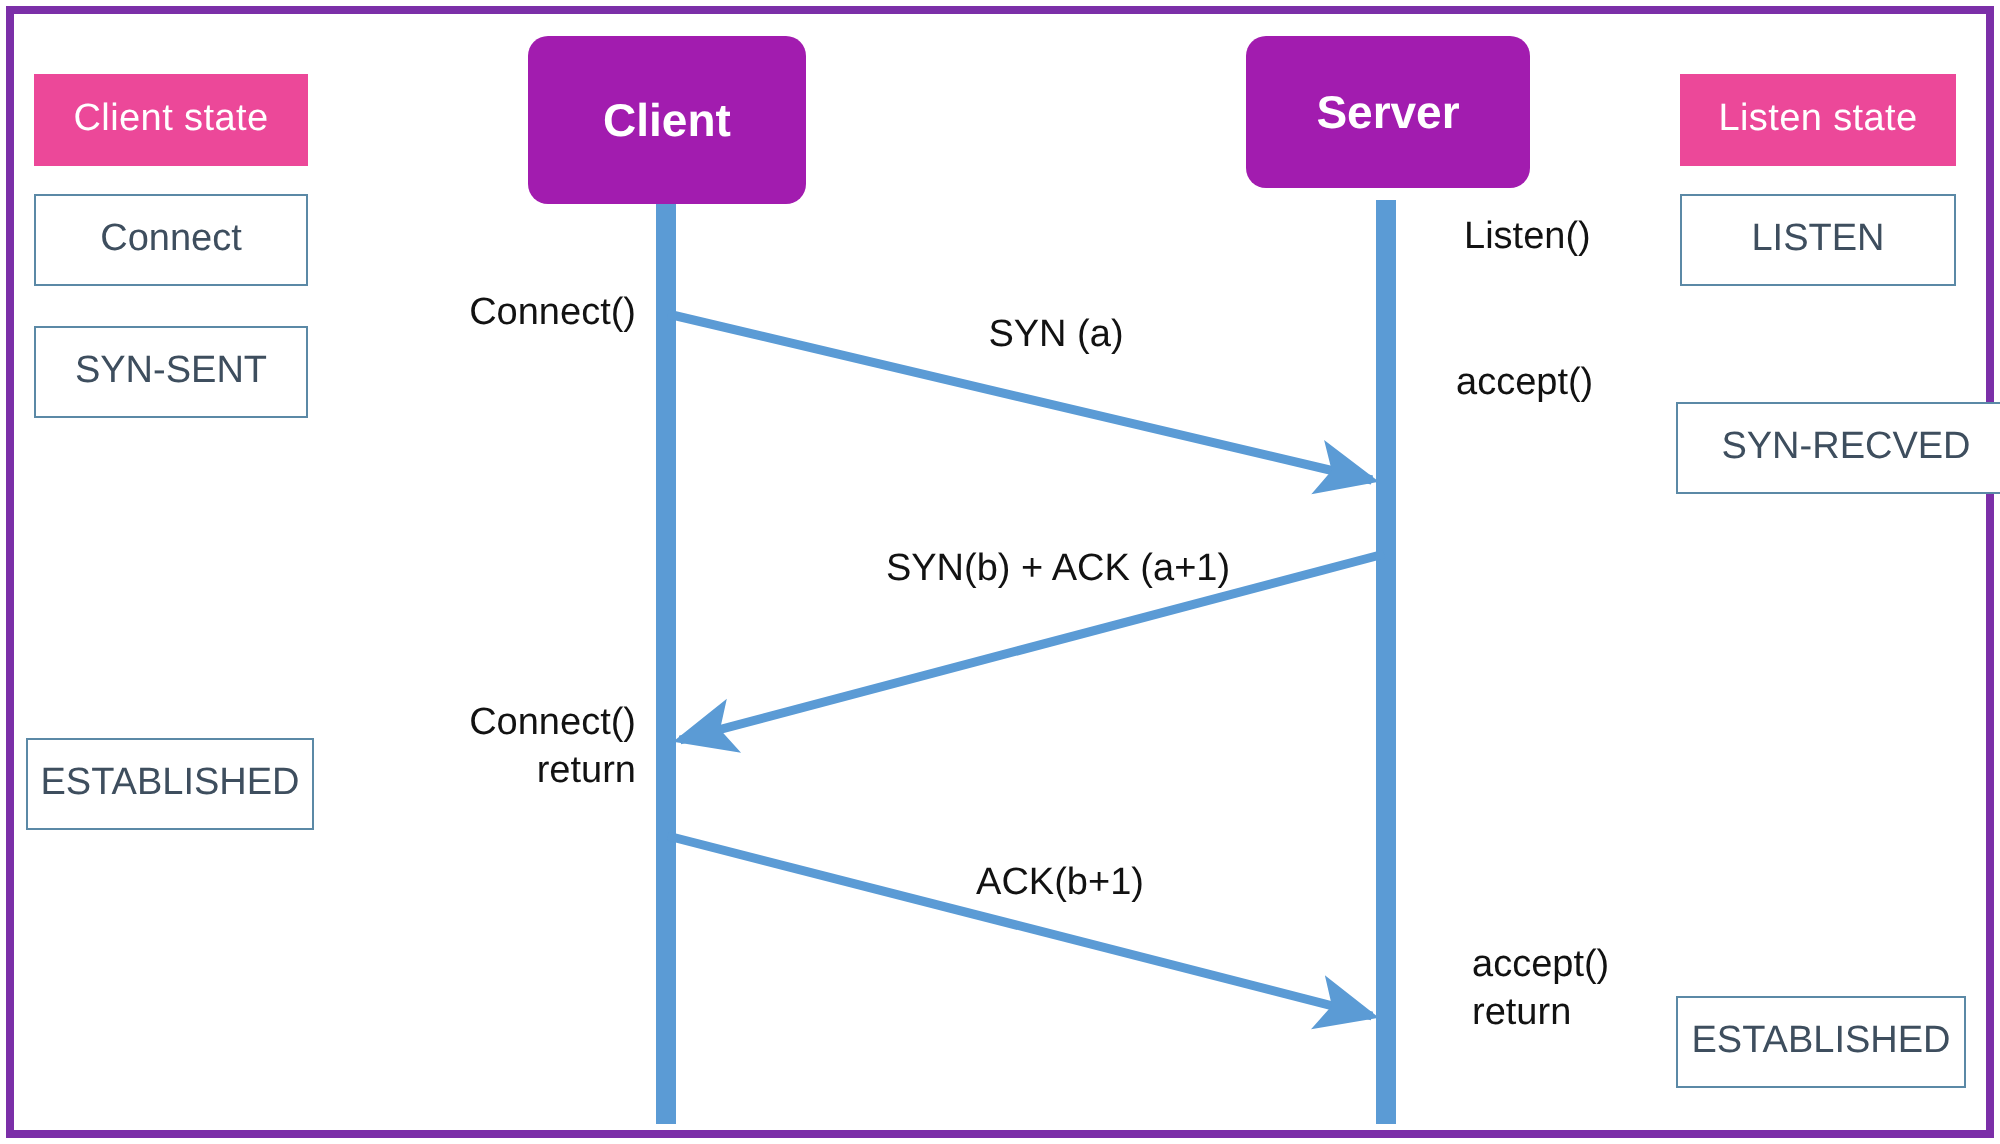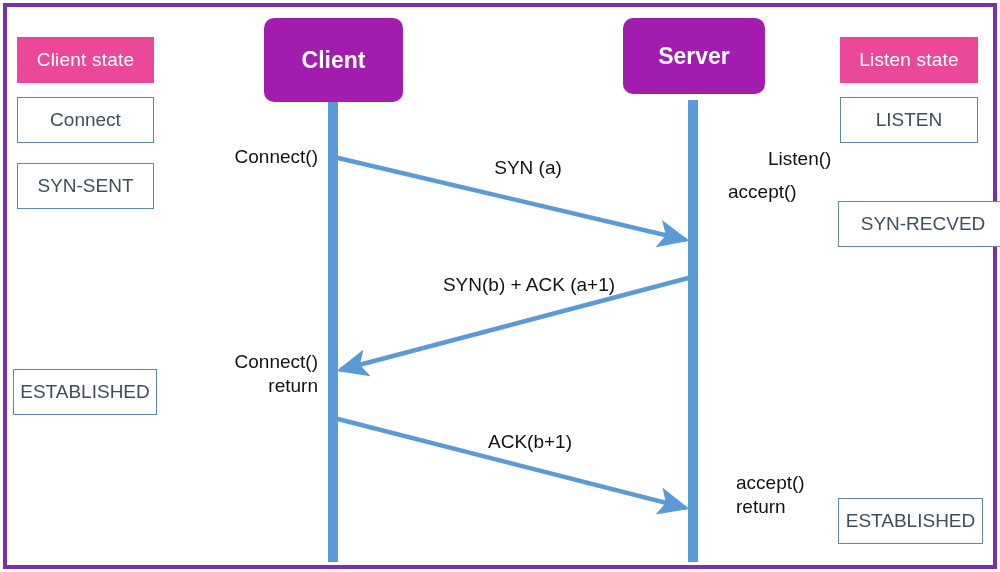--- a/index.html
+++ b/index.html
@@ -120,21 +120,21 @@
     <span>SYN-RECVED</span>
   </div>
   <div class="state-box" style="left:838px; top:498px; width:145px; height:46px;">
     <span>ESTABLISHED</span>
   </div>
 
   <div class="label right" style="left:172px; top:145px; width:146px;">Connect()</div>
   <div class="label right" style="left:172px; top:350px; width:146px;">Connect()
 return</div>
 
-  <div class="label left" style="left:768px; top:107px; width:140px;margin-top:40px;">Listen()</div>
+  <div class="label left" style="left:732px; top:107px; width:140px;">Listen()</div>
   <div class="label left" style="left:728px; top:180px; width:140px;">accept()</div>
   <div class="label left" style="left:736px; top:471px; width:140px;">accept()
 return</div>
 
   <div class="label center" style="left:408px; top:156px; width:240px;">SYN (a)</div>
   <div class="label center" style="left:404px; top:273px; width:250px;">SYN(b) + ACK (a+1)</div>
   <div class="label center" style="left:410px; top:430px; width:240px;">ACK(b+1)</div>
 
   <svg class="arrows" viewBox="0 0 1000 572">
     <defs>

